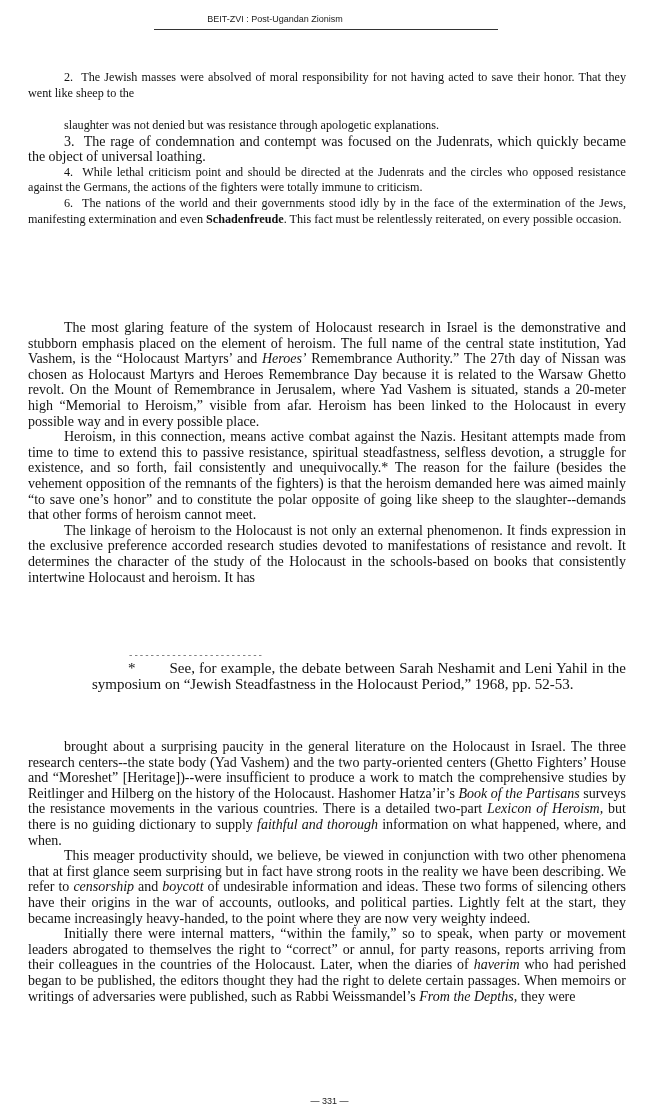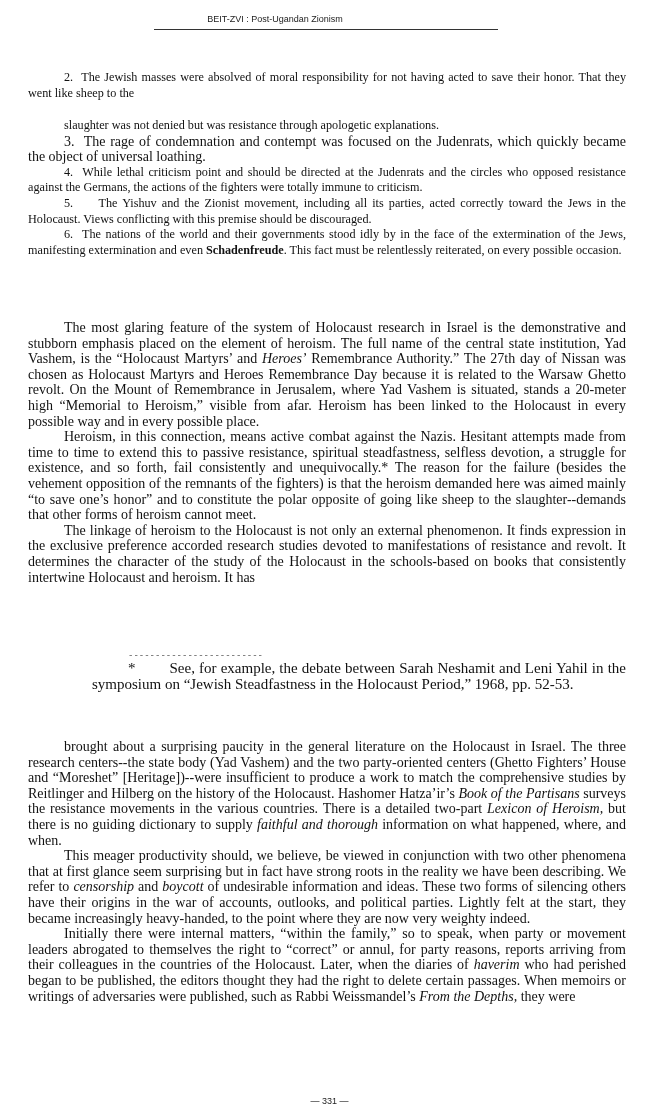--- a/index.html
+++ b/index.html
@@ -28,21 +28,20 @@
 <div class="page-header">BEIT-ZVI : Post-Ugandan Zionism</div>
 <div class="header-rule"></div>
 
 <div class="body-text" style="top:70px;">
   <p class="item"><span>2.</span>&nbsp; <span>The Jewish masses were absolved of  moral  responsibility  for  not  having  acted to save their honor. That they went like sheep to the</span></p>
 </div>
 <div class="body-text" style="top:118px;">
   <p class="indent">slaughter was not denied but was resistance through apologetic explanations.</p>
   <p class="item narrow"><span>3.</span>&nbsp; <span>The rage of condemnation  and  contempt  was  focused  on  the  Judenrats,  which quickly became the object of universal loathing.</span></p>
   <p class="item"><span>4.</span>&nbsp; <span>While lethal criticism point and should be directed at the Judenrats and the circles who opposed resistance against the Germans, the actions of the fighters were totally immune to criticism.</span></p>
-  <p class="item"><span>5.</span>&nbsp;&nbsp;&nbsp;&nbsp; <span>The Yishuv and the Zionist movement, including all its parties, acted correctly toward the Jews in the Holocaust. Views conflicting with this  premise  should be discouraged.</span></p>
   <p class="item"><span>6.</span>&nbsp; <span>The nations of the world and their governments stood idly by in the face of the extermination of the Jews, manifesting extermination and even </span><b>Schadenfreude</b><span>. This fact must be relentlessly reiterated, on every possible occasion.</span></p>
 </div>
 
 <div class="body-text" style="top:320px;">
   <p class="indent narrow"><span>The most glaring feature of the system of Holocaust research in Israel is the demonstrative and stubborn emphasis placed on the element of heroism. The full name of the central state institution, Yad Vashem, is the “Holocaust Martyrs’  and </span><i>Heroes’</i><span> Remembrance Authority.” The 27th day of Nissan was chosen as Holocaust Martyrs and Heroes Remembrance Day because it is related to the Warsaw Ghetto revolt. On the Mount of Remembrance in Jerusalem, where Yad  Vashem  is  situated, stands a 20-meter high “Memorial to Heroism,” visible from afar. Heroism has been linked to the Holocaust in every possible way and in every possible place.</span></p>
   <p class="indent narrow">Heroism, in this connection, means active combat against the Nazis. Hesitant attempts made from time to time to extend this to passive resistance, spiritual steadfastness, selfless devotion, a struggle for existence, and so  forth,  fail  consistently and unequivocally.* The reason for the failure (besides the vehement opposition of the remnants of the fighters) is that the heroism demanded here was aimed mainly “to save one’s honor” and to constitute the polar opposite of going like sheep to the slaughter--demands that other forms of heroism cannot meet.</p>
   <p class="indent narrow">The linkage of heroism to the Holocaust is not only an external  phenomenon.  It finds expression in the exclusive preference accorded research studies devoted to manifestations of resistance and revolt. It determines the character of the study of the Holocaust in the schools-based on books that consistently intertwine Holocaust and heroism. It has</p>
 </div>
 
 <div class="footnote-rule">-------------------------</div>

